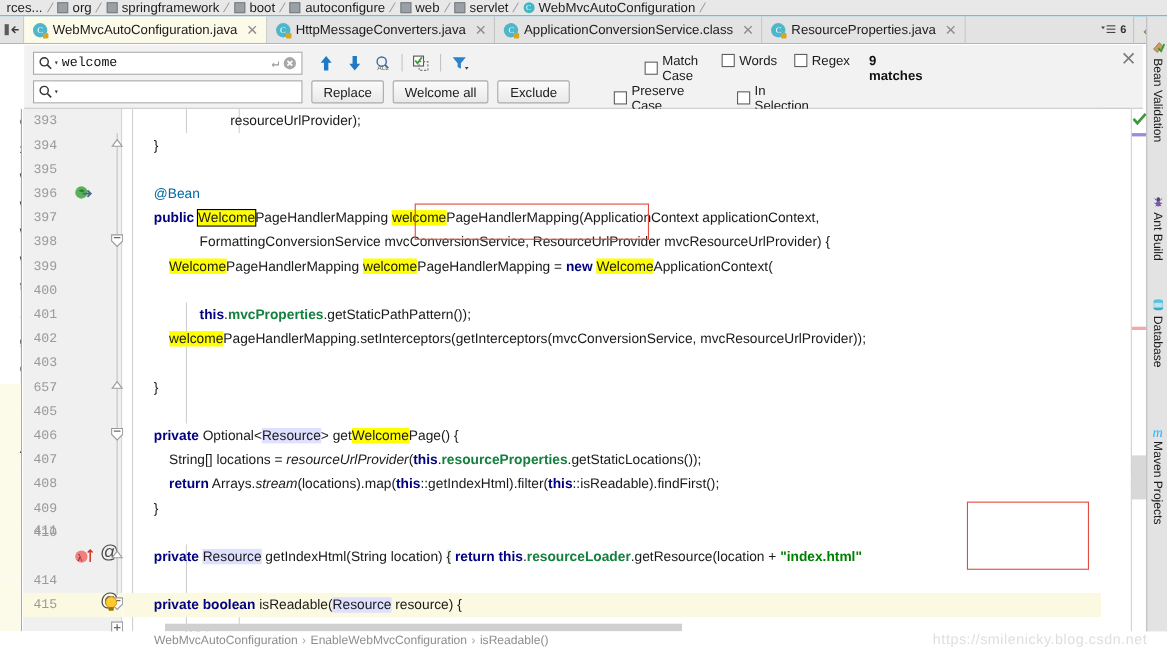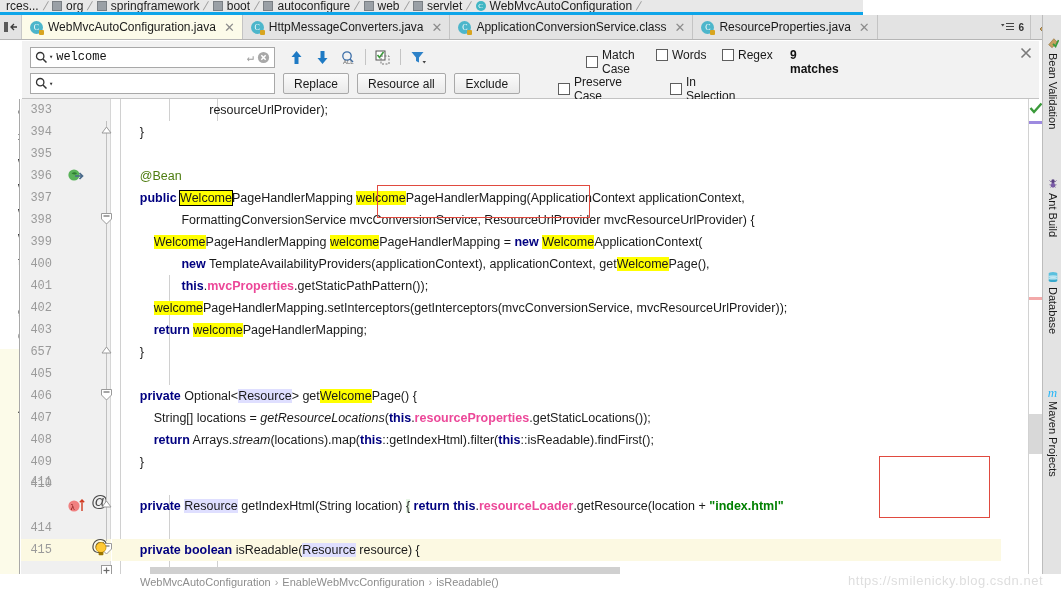--- a/index.html
+++ b/index.html
@@ -6,23 +6,23 @@
   html,body {
     width:1061px; height:590px; overflow:hidden;
     font-family:"Liberation Sans", sans-serif;
     background:#ffffff;
     -webkit-font-smoothing:none;
   }
   .app { position:relative; width:1061px; height:590px; }
 
   
   .navbar {
-    position:absolute; left:0; top:0; width:863px; height:15px;
+    position:absolute; left:0; top:0; width:1061px; height:15px;
     background:#e8e8e8;
-    border-bottom:3px solid #0ea5e9;
+    border-bottom:1px solid #0ea5e9;
     display:flex; align-items:center;
     font-size:12px; color:#1d1d1d;
     overflow:hidden;
   }
   .crumb { display:flex; align-items:center; height:15px; padding:0 2px; white-space:nowrap; }
   .crumb-sep { color:#9a9a9a; font-size:12px; padding:0 3px; transform:skewX(-18deg); }
   .crumb-ico { width:10px; height:10px; margin-right:4px; flex:0 0 auto; }
   .ico-pkg { background:#9aa0a6; border:1px solid #7a7f84; }
   .ico-class {
     border-radius:50%; background:#41b6c4; color:#fff; font-size:7px;
@@ -145,24 +145,24 @@
   }
   .cline.hl { background:#fcf9e2; }
   .rowhl { position:absolute; left:0; right:0; height:22px; background:#fcf9e2; }
 
   
   .iguide { position:absolute; width:1px; background:#d0d0d0; }
 
   
   .kw   { color:#000080; font-weight:bold; }
   .id   { color:#1a1a1a; }
-  .fld  { color:#ec4899; font-weight:bold; }
+  .fld  { color:#15803d; font-weight:bold; }
   .ital { font-style:italic; color:#1a1a1a; }
   .str  { color:#008000; font-weight:bold; }
-  .anno { color:#4d7c0f; }
+  .anno { color:#0369a1; }
   .mark { background:#ffff00; }
   .markbox { background:#ffff00; outline:1px solid #000; }
   .idhl { background:#dfdfff; }
   .greenbg { background:#e7f5e5; }
 
   .redbox { position:absolute; border:1px solid #e04a3f; pointer-events:none; }
 
   
   .markerbar {
     position:absolute; right:19px; top:0; width:14px; height:475px;
@@ -378,21 +378,21 @@
           <line x1="8" y1="8" x2="11.5" y2="11.5" stroke="#333" stroke-width="1.5"></line>
         </svg>
         <span class="field-caret">▾</span>
         <span class="field-val"></span>
       </div>
 
       <div class="fbtn">
         <span>Replace</span>
       </div>
       <div class="fbtn">
-        <span>Resource all</span>
+        <span>Welcome all</span>
       </div>
       <div class="fbtn">
         <span>Exclude</span>
       </div>
 
       <div class="chkwrap" style="left:528px; top:2px;">
         <span class="chk"></span>
         <span>Preserve Case</span>
       </div>
       <div class="chkwrap" style="left:640px; top:2px;">
@@ -536,35 +536,33 @@
       <div class="cline" style="top:44px;"></div>
 
       <div class="cline" style="top:66px;"><span class="anno">        @Bean</span></div>
 
       <div class="cline" style="top:88px;"><span class="kw">        public</span><span class="id"> </span><span class="markbox">Welcome</span><span class="id">PageHandlerMapping </span><span class="mark">welcome</span><span class="id">PageHandlerMapping(ApplicationContext applicationContext,</span></div>
 
       <div class="cline" style="top:110px;"><span class="id">                    FormattingConversionService mvcConversionService, ResourceUrlProvider mvcResourceUrlProvider) {</span></div>
 
       <div class="cline" style="top:132px;"><span class="id">            </span><span class="mark">Welcome</span><span class="id">PageHandlerMapping </span><span class="mark">welcome</span><span class="id">PageHandlerMapping = </span><span class="kw">new</span><span class="id"> </span><span class="mark">Welcome</span><span class="id">ApplicationContext(</span></div>
 
-      <div class="cline" style="top:154px;"><span class="id">                    </span><span class="kw">new</span><span class="id"> TemplateAvailabilityProviders(applicationContext), applicationContext, get</span><span class="mark">Welcome</span><span class="id">Page(),</span></div>
 
       <div class="cline" style="top:176px;"><span class="id">                    </span><span class="kw">this</span><span class="id">.</span><span class="fld">mvcProperties</span><span class="id">.getStaticPathPattern());</span></div>
 
       <div class="cline" style="top:198px;"><span class="id">            </span><span class="mark">welcome</span><span class="id">PageHandlerMapping.setInterceptors(getInterceptors(mvcConversionService, mvcResourceUrlProvider));</span></div>
 
-      <div class="cline" style="top:220px;"><span class="id">            </span><span class="kw">return</span><span class="id"> </span><span class="mark">welcome</span><span class="id">PageHandlerMapping;</span></div>
 
       <div class="cline" style="top:242px;"><span class="id">        }</span></div>
 
       <div class="cline" style="top:264px;"></div>
 
       <div class="cline" style="top:286px;"><span class="kw">        private</span><span class="id"> Optional&lt;</span><span class="idhl">Resource</span><span class="id">&gt; get</span><span class="mark">Welcome</span><span class="id">Page() {</span></div>
 
-      <div class="cline" style="top:308px;"><span class="id">            String[] locations = </span><span class="ital">getResourceLocations</span><span class="id">(</span><span class="kw">this</span><span class="id">.</span><span class="fld">resourceProperties</span><span class="id">.getStaticLocations());</span></div>
+      <div class="cline" style="top:308px;"><span class="id">            String[] locations = </span><span class="ital">resourceUrlProvider</span><span class="id">(</span><span class="kw">this</span><span class="id">.</span><span class="fld">resourceProperties</span><span class="id">.getStaticLocations());</span></div>
 
       <div class="cline" style="top:330px;"><span class="id">            </span><span class="kw">return</span><span class="id"> Arrays.</span><span class="ital">stream</span><span class="id">(locations).map(</span><span class="kw">this</span><span class="id">::getIndexHtml).filter(</span><span class="kw">this</span><span class="id">::isReadable).findFirst();</span></div>
 
       <div class="cline" style="top:352px;"><span class="id">        }</span></div>
 
       <div class="cline" style="top:374px;"></div>
 
       <div class="cline" style="top:396px;"><span class="kw">        private</span><span class="id"> </span><span class="idhl">Resource</span><span class="id"> getIndexHtml(String location) </span><span class="greenbg">{</span><span class="id"> </span><span class="kw">return</span><span class="id"> </span><span class="kw">this</span><span class="id">.</span><span class="fld">resourceLoader</span><span class="id">.getResource(location + </span><span class="str">"index.html"</span></div>
 
       <div class="cline" style="top:418px;"></div>

